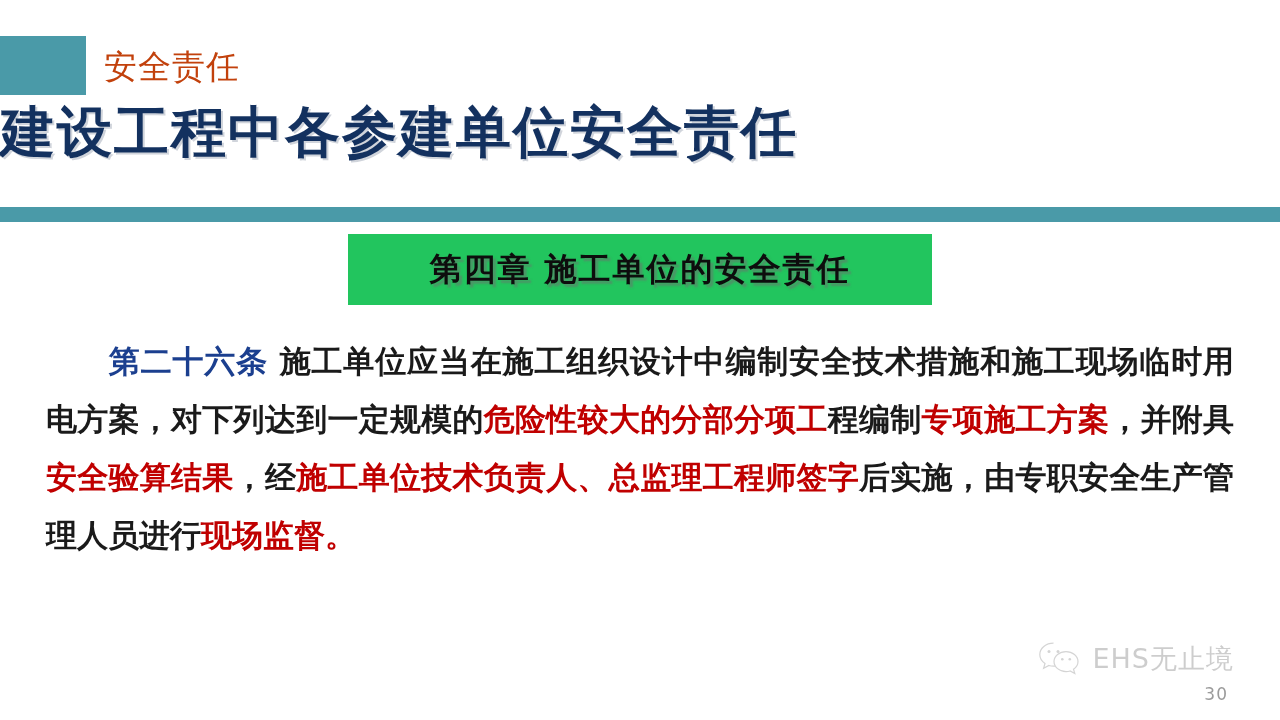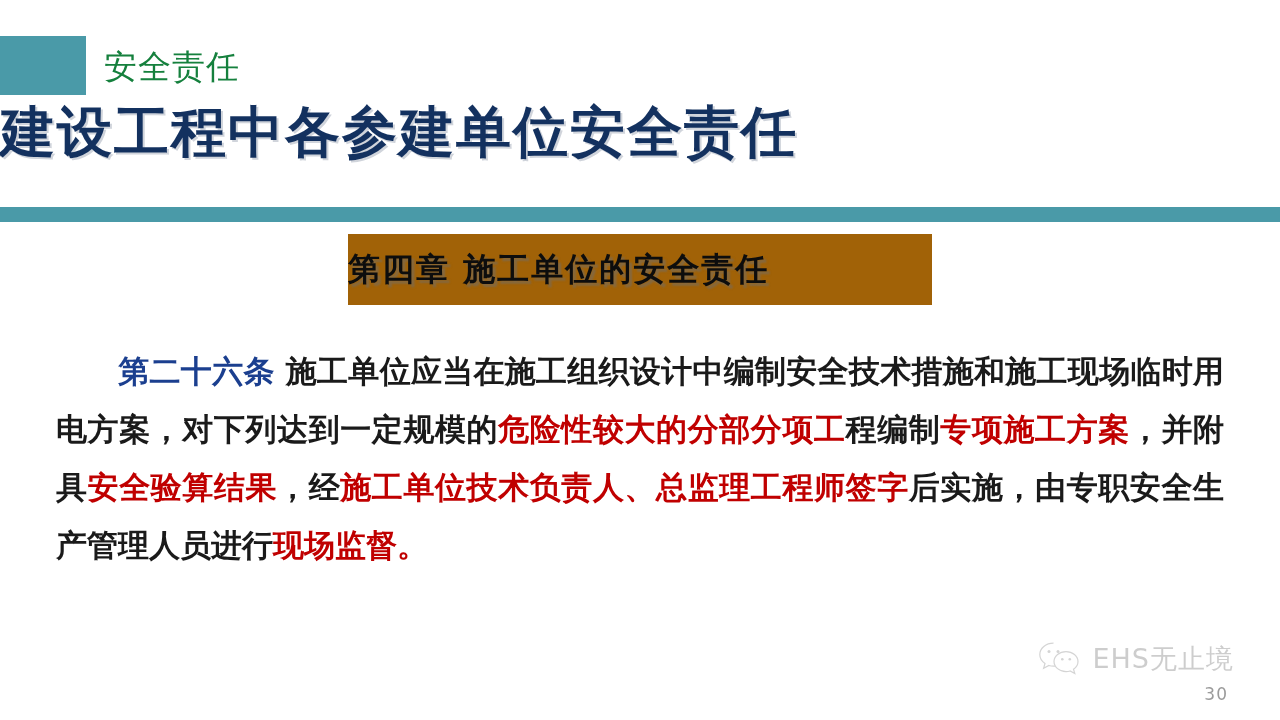--- a/index.html
+++ b/index.html
@@ -31,21 +31,21 @@
   .kicker {
     position: absolute;
     left: 104px;
     top: 36px;
     width: 600px;
     height: 60px;
     display: flex;
     align-items: center;
     font-size: 33px;
     line-height: 1;
-    color: #15803d;
+    color: #c2410c;
     letter-spacing: 1px;
     white-space: nowrap;
     text-align: right;
   }
   .main-title {
     position: absolute;
     left: 0;
     top: 104px;
     width: 1280px;
     text-align: left;
@@ -66,23 +66,24 @@
     background: #4a9aa8;
   }
 
   
   .chapter-banner {
     position: absolute;
     left: 348px;
     top: 234px;
     width: 584px;
     height: 71px;
-    background: #a16207;
+    background: #22c55e;
     display: flex;
     align-items: center;
+    justify-content: center;
   }
   .chapter-banner-text {
     font-size: 32px;
     font-weight: bold;
     color: #0d0d0d;
     letter-spacing: 2px;
     white-space: nowrap;
     text-shadow: 3px 3px 2px rgba(110,110,110,0.55);
   }
 
@@ -92,21 +93,21 @@
     left: 42px;
     top: 328px;
     width: 1196px;
     font-size: 31px;
     font-weight: bold;
     color: #1a1a1a;
     line-height: 58px;
     letter-spacing: 0px;
   }
   .para {
-    margin: 14px;
+    margin: 4px;
     text-align: justify;
     text-justify: inter-character;
   }
   .para + .para {
     margin-top: 4px;
   }
   .indent { display: inline-block; width: 62px; }
   .indent-sm { display: inline-block; width: 56px; }
   .t-blue { color: #1b3f8f; }
   .t-red  { color: #c00000; }

